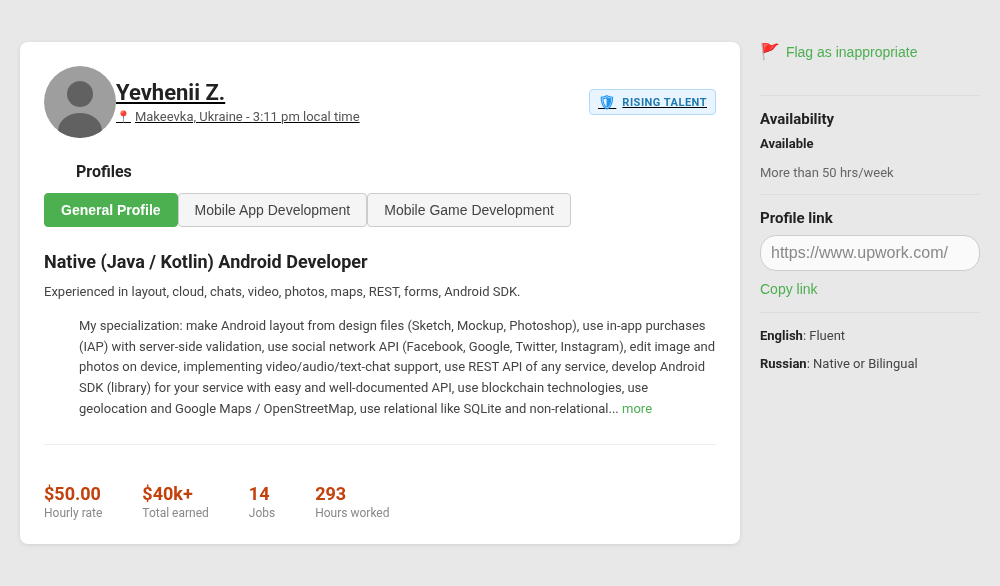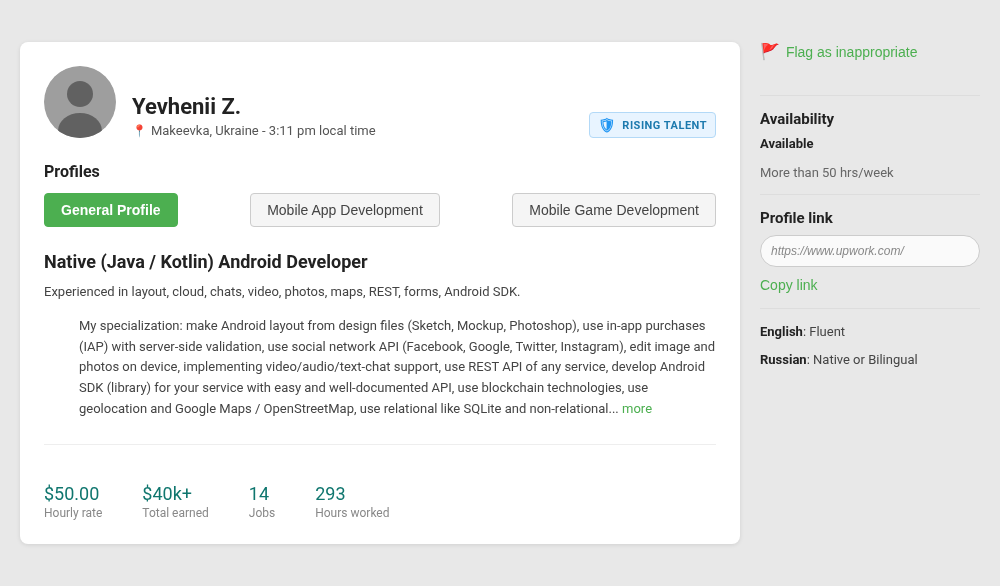--- a/index.html
+++ b/index.html
@@ -27,23 +27,23 @@
     }
     .right-panel {
       width: 220px;
       display: flex;
       flex-direction: column;
       gap: 0;
     }
     
     .profile-header {
       display: flex;
-      align-items: flex-end;
-      gap: 16px;
+      align-items: center;
       margin-bottom: 24px;
+      text-decoration: underline;
     }
     .avatar {
       width: 72px;
       height: 72px;
       border-radius: 50%;
       background: #ccc;
       overflow: hidden;
       flex-shrink: 0;
       display: flex;
       align-items: center;
@@ -92,27 +92,27 @@
       display: flex;
       flex-direction: column;
       align-items: flex-end;
     }
     
     .profiles-label {
       font-size: 16px;
       font-weight: 700;
       color: #222;
       margin-bottom: 12px;
+      margin-left: 32px;
     }
     .profile-tabs {
       display: flex;
-      gap: 8px;
+      gap: 0;
       margin-bottom: 24px;
       flex-wrap: wrap;
-      justify-content: space-between;
     }
     .tab {
       padding: 8px 16px;
       border-radius: 4px;
       font-size: 14px;
       cursor: pointer;
       border: 1px solid #ccc;
       background: #f5f5f5;
       color: #444;
       font-weight: 400;
@@ -153,22 +153,22 @@
     .stats-row {
       display: flex;
       gap: 40px;
       margin-top: 24px;
       border-top: 1px solid #eee;
       padding-top: 18px;
     }
     .stat-item {}
     .stat-value {
       font-size: 18px;
-      font-weight: 400;
-      color: #0f766e;
+      font-weight: 700;
+      color: #c2410c;
       margin-top: 20px;
     }
     .stat-label {
       font-size: 12px;
       color: #888;
       margin-top: 2px;
     }
     
     .flag-section {
       margin-bottom: 20px;
@@ -207,26 +207,25 @@
     }
     .availability-detail {
       font-size: 13px;
       color: #666;
     }
     .profile-link-input {
       width: 100%;
       padding: 8px 10px;
       border: 1px solid #ccc;
       border-radius: 16px;
-      font-size: 12px;
+      font-size: 16px;
       color: #888;
       background: #fafafa;
       margin-bottom: 8px;
       outline: none;
-      font-style: italic;
     }
     .copy-link {
       color: #4caf50;
       font-size: 14px;
       cursor: pointer;
       font-weight: 500;
       background: none;
       border: none;
     }
     .lang-entry {

